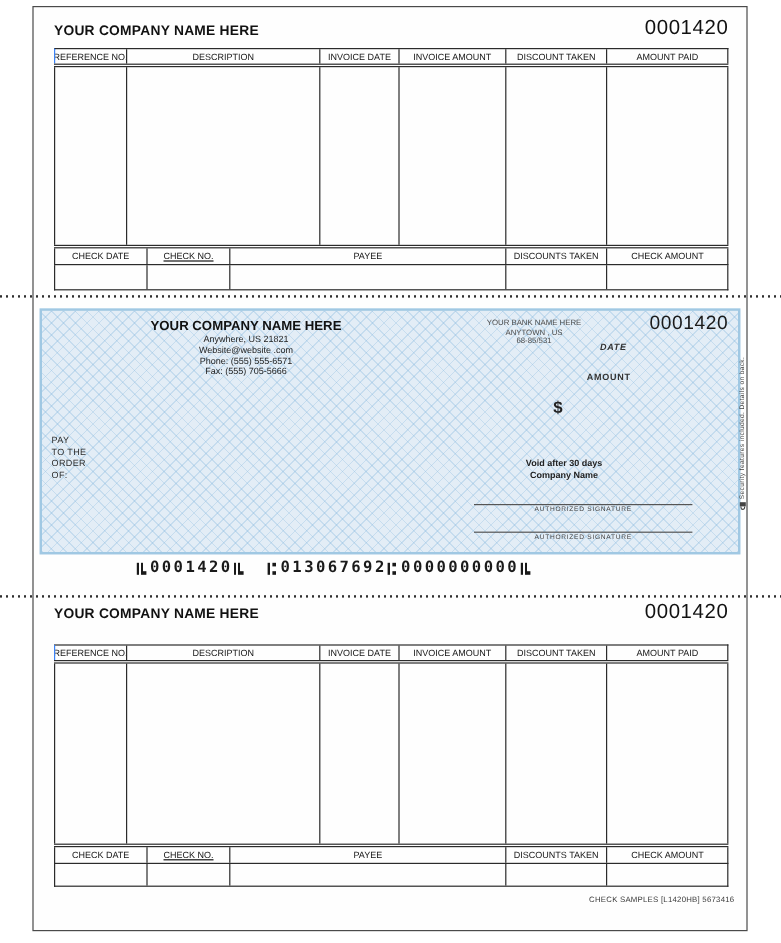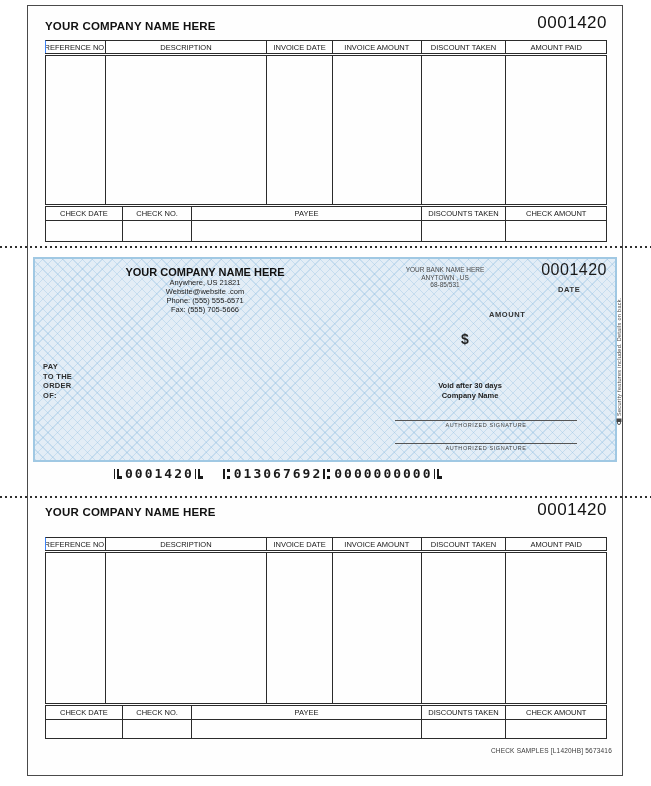--- a/index.html
+++ b/index.html
@@ -26,35 +26,35 @@
   .cell:last-child{border-right:none;}
   .dbl{height:3px;box-sizing:border-box;border-top:1px solid #2b2b2b;border-bottom:1px solid #2b2b2b;}
   .body-row{border-left:1px solid #2b2b2b;border-right:1px solid #2b2b2b;}
   .body-row .cell{font-size:0;}
   .lbl-row{border-left:1px solid #2b2b2b;border-right:1px solid #2b2b2b;border-bottom:1px solid #2b2b2b;height:14px;}
   .empty-row{border-left:1px solid #2b2b2b;border-right:1px solid #2b2b2b;border-bottom:1px solid #2b2b2b;}
   
   .c-ref{width:60px;} .c-desc{width:162px;} .c-idate{width:66px;}
   .c-iamt{width:89px;} .c-disc{width:85px;} .c-paid{width:100px;border-right:none;}
   
-  .c-cdate{width:77px;} .c-cno{width:70px;} .c-payee{width:230px;}
+  .c-cdate{width:77px;} .c-cno{width:70px;text-decoration:underline;} .c-payee{width:230px;}
   .c-dtaken{width:85px;} .c-camt{width:100px;border-right:none;}
   
   .check{left:33px;top:257px;width:584px;height:205px;box-sizing:border-box;
     border:2px solid #a0c8e3;background:
       repeating-linear-gradient(45deg,rgba(130,182,221,.30) 0 1px,transparent 1px 7px),
       repeating-linear-gradient(-45deg,rgba(130,182,221,.30) 0 1px,transparent 1px 7px),
       #e3edf6;}
   .chk-company-name{font-size:11px;font-weight:700;color:#111;}
   .chk-company-addr{font-size:7.5px;line-height:9px;color:#222;}
   .chk-bank{font-size:6.5px;line-height:7.5px;color:#4a4a4a;text-align:center;}
   .chk-number{font-size:16px;color:#1a1a1a;letter-spacing:.5px;}
   .small-label{font-size:7.5px;font-weight:700;letter-spacing:.6px;color:#333;}
   .dollar{font-size:14px;font-weight:700;color:#222;}
-  .payto{font-size:7.5px;font-weight:700;line-height:9.5px;color:#2d2d2d;letter-spacing:.3px;}
+  .payto{font-size:7.5px;font-weight:400;line-height:9.5px;color:#2d2d2d;letter-spacing:.3px;}
   .void-block{font-size:7.5px;font-weight:700;line-height:10px;color:#222;text-align:center;}
   .sig{border-top:1px solid #555;width:182px;text-align:center;}
   .sig-label{font-size:5.5px;letter-spacing:.6px;color:#444;padding-top:1px;}
   .security{right:29px;top:295px;height:132px;display:flex;align-items:center;
     writing-mode:vertical-rl;transform:rotate(180deg);
     font-size:5.5px;color:#444;letter-spacing:.3px;}
   .security svg{margin:2px 0;}
   
   .micr{display:flex;align-items:center;font-family:"DejaVu Sans Mono","Liberation Mono",monospace;
     font-size:13px;font-weight:700;color:#1a1a1a;letter-spacing:2px;}
@@ -122,21 +122,21 @@
   <div class="chk-company-addr">Fax: (555) 705-5666</div>
 </div>
 
 <div class="abs chk-bank" style="left:365px;top:266px;width:160px;">
   <div>YOUR BANK NAME HERE</div>
   <div>ANYTOWN , US</div>
   <div>68-85/531</div>
 </div>
 
 <div class="abs chk-number" style="right:44px;top:261px;">0001420</div>
-<div class="abs small-label" style="left:558px;top:285px;">DATE</div>
+<div class="abs small-label" style="left:500px;top:285px;font-style:italic;">DATE</div>
 <div class="abs small-label" style="left:489px;top:310px;">AMOUNT</div>
 <div class="abs dollar" style="left:461px;top:331px;">$</div>
 
 <div class="abs payto" style="left:43px;top:362px;">
   <div>PAY</div>
   <div>TO THE</div>
   <div>ORDER</div>
   <div>OF:</div>
 </div>
 

